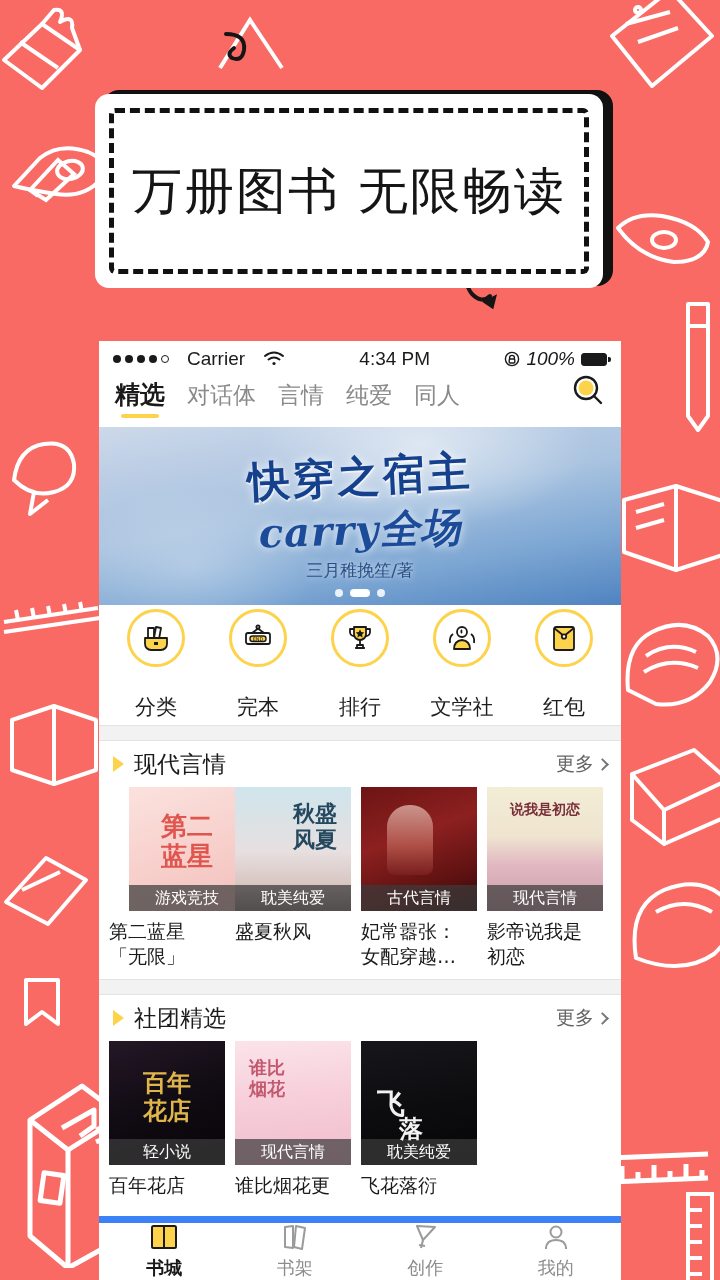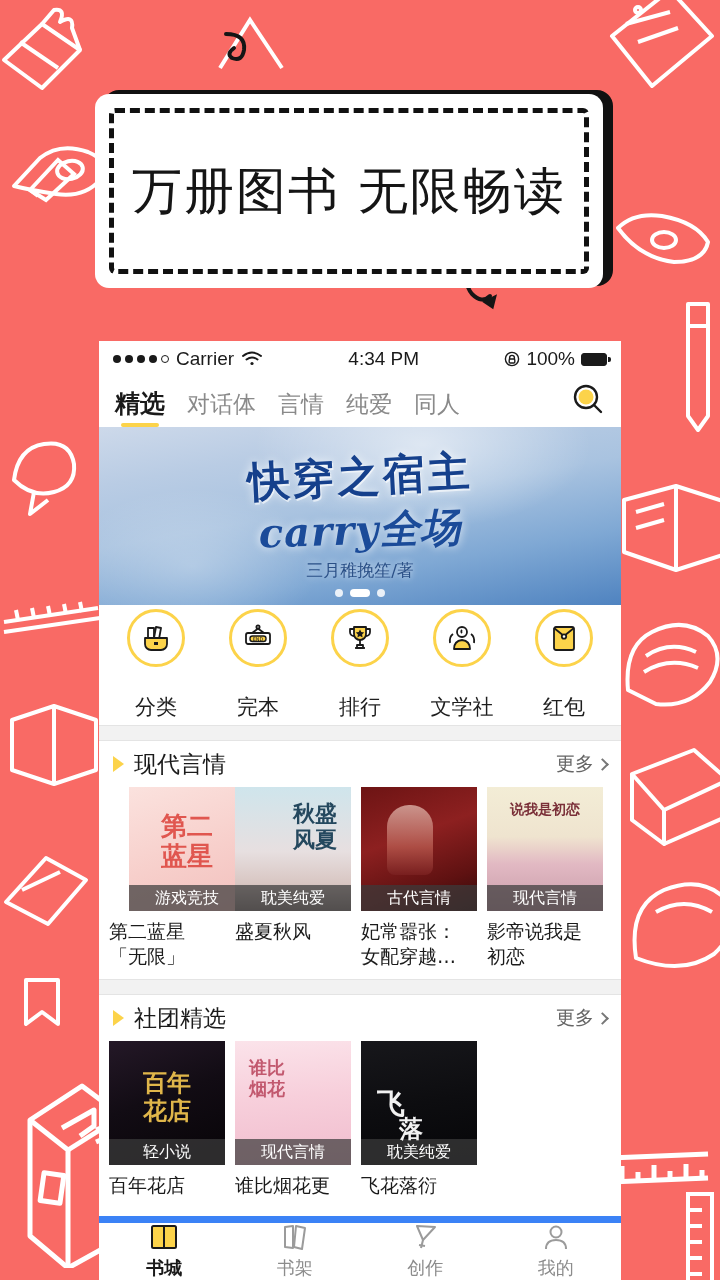--- a/index.html
+++ b/index.html
@@ -57,40 +57,40 @@
   }
 
   
   .statusbar {
     height: 36px; flex: 0 0 36px;
     display: flex; align-items: center;
     padding: 0 14px;
     font-size: 19px; color: #1a1a1a;
     font-family: "Liberation Sans", sans-serif;
   }
-  .sb-left { display: flex; align-items: center; gap: 7px; }
+  .sb-left { display: flex; align-items: center; gap: 18px; }
   .dots { display: flex; gap: 4px; align-items: center; }
   .dots i { width: 8px; height: 8px; border-radius: 50%; background: #1a1a1a; display:block; }
   .dots i.hollow { background: transparent; border: 1.6px solid #1a1a1a; width:8px; height:8px;}
   .sb-center { flex: 1; text-align: center; font-size: 19px; }
-  .sb-right { display: flex; align-items: center; gap: 6px; }
+  .sb-right { display: flex; align-items: center; gap: 6px; font-style: italic; }
   .batt {
     width: 26px; height: 13px; border: 1.6px solid #1a1a1a; border-radius: 3px;
     position: relative; background: #1a1a1a;
   }
   .batt::after {
     content:''; position:absolute; right:-5px; top:3.5px;
     width:3px; height:5px; background:#1a1a1a; border-radius:0 2px 2px 0;
   }
 
   
   .navbar {
     height: 50px; flex: 0 0 50px;
     display: flex; align-items: flex-end;
-    padding: 0 16px 0 16px;
+    padding: 0 16px 9px 16px;
     position: relative;
   }
   .tabs { display: flex; align-items: flex-end; gap: 22px; flex: 1; }
   .tab {
     position: relative; padding-bottom: 7px;
     font-size: 23px; color: #8a8a8a;
     font-family: "DejaVu Sans", sans-serif;
   }
   .tab.active { color: #1a1a1a; font-weight: bold; font-size: 25px; }
   .tab.active::after {

